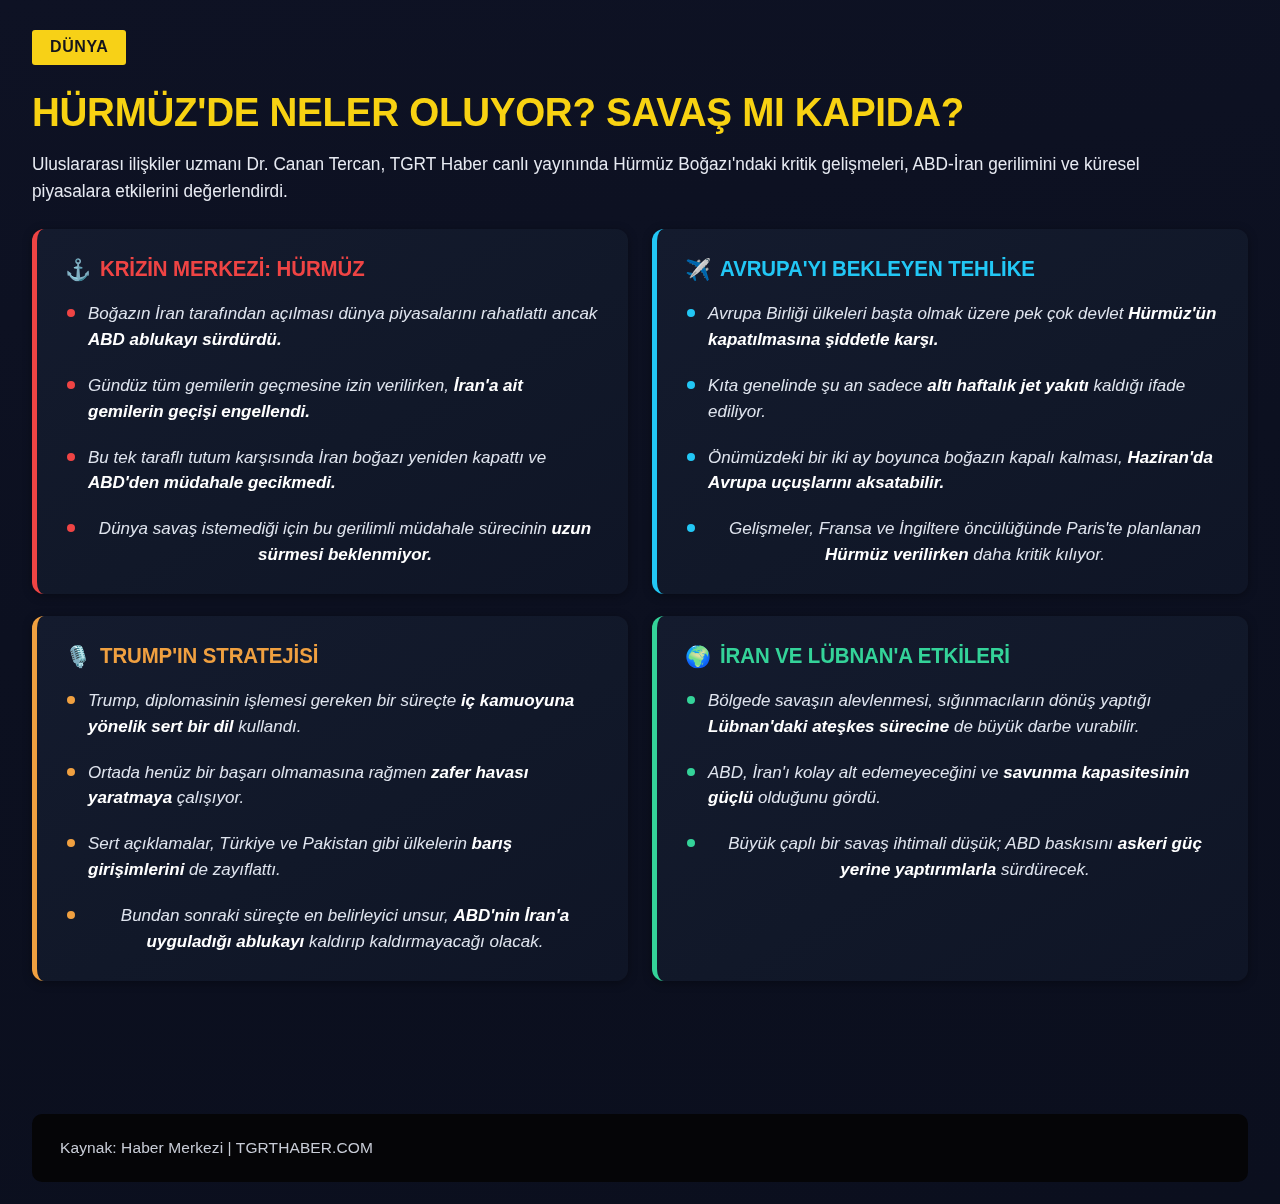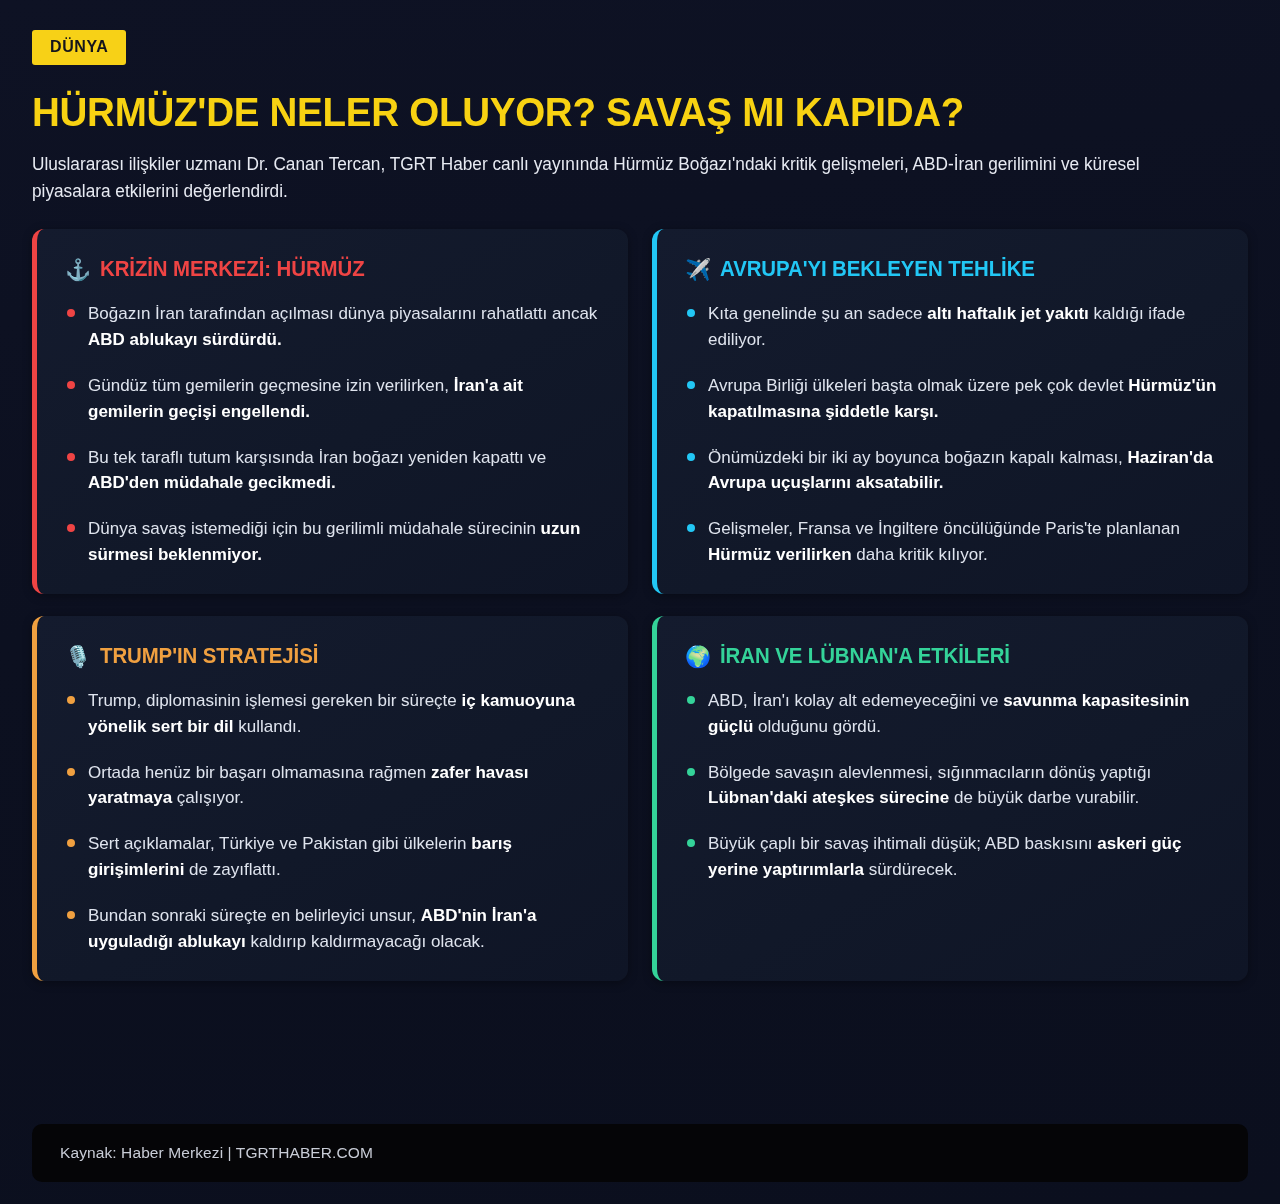--- a/index.html
+++ b/index.html
@@ -97,41 +97,42 @@
     white-space:nowrap;
   }
   ul.bullets { list-style:none; }
   ul.bullets li {
     position:relative;
     padding-left:23px;
     margin-bottom:20px;
     color:#dfe4ee;
     font-size:17px;
     line-height:1.52;
-  }
-  ul.bullets li:last-child { margin-bottom:0; }
+    font-style:italic;
+  }
+  ul.bullets li:last-child { margin-bottom:0;text-align:center; }
   ul.bullets li::before {
     content:"";
     position:absolute;
     left:2px;
     top:8px;
     width:8px;
     height:8px;
     border-radius:50%;
     background:var(--dot);
   }
   ul.bullets li b { color:#ffffff; font-weight:bold; }
 
   
   .footer {
     margin-top:20px;
     flex:0 0 auto;
     background:#050507;
     border-radius:10px;
-    height:58px;
+    height:68px;
     display:flex;
     align-items:center;
     padding:0 28px;
   }
   .footer-text {
     color:#c8ccd6;
     font-size:15.5px;
     letter-spacing:0.1px;
   }
 </style>
@@ -158,22 +159,22 @@
           <li><span>Bu tek taraflı tutum karşısında İran boğazı yeniden kapattı ve </span><b>ABD'den müdahale gecikmedi.</b></li>
           <li><span>Dünya savaş istemediği için bu gerilimli müdahale sürecinin </span><b>uzun sürmesi beklenmiyor.</b></li>
         </ul>
       </div>
       <div class="card" style="border-left-color: rgb(34, 199, 245);">
         <div class="card-head">
           <span class="card-icon">✈️</span>
           <span class="card-title" style="color: rgb(34, 199, 245);">AVRUPA'YI BEKLEYEN TEHLİKE</span>
         </div>
         <ul class="bullets" style="--dot: #22c7f5;">
+          <li><span>Avrupa Birliği ülkeleri başta olmak üzere pek çok devlet </span><b>Hürmüz'ün kapatılmasına şiddetle karşı.</b></li>
           <li><span>Kıta genelinde şu an sadece </span><b>altı haftalık jet yakıtı </b><span>kaldığı ifade ediliyor.</span></li>
-          <li><span>Avrupa Birliği ülkeleri başta olmak üzere pek çok devlet </span><b>Hürmüz'ün kapatılmasına şiddetle karşı.</b></li>
           <li><span>Önümüzdeki bir iki ay boyunca boğazın kapalı kalması, </span><b>Haziran'da Avrupa uçuşlarını aksatabilir.</b></li>
           <li><span>Gelişmeler, Fransa ve İngiltere öncülüğünde Paris'te planlanan </span><b>Hürmüz verilirken </b><span>daha kritik kılıyor.</span></li>
         </ul>
       </div>
       <div class="card" style="border-left-color: rgb(240, 160, 64);">
         <div class="card-head">
           <span class="card-icon">🎙️</span>
           <span class="card-title" style="color: rgb(240, 160, 64);">TRUMP'IN STRATEJİSİ</span>
         </div>
         <ul class="bullets" style="--dot: #f0a040;">
@@ -182,22 +183,22 @@
           <li><span>Sert açıklamalar, Türkiye ve Pakistan gibi ülkelerin </span><b>barış girişimlerini </b><span>de zayıflattı.</span></li>
           <li><span>Bundan sonraki süreçte en belirleyici unsur, </span><b>ABD'nin İran'a uyguladığı ablukayı </b><span>kaldırıp kaldırmayacağı olacak.</span></li>
         </ul>
       </div>
       <div class="card" style="border-left-color: rgb(52, 211, 153);">
         <div class="card-head">
           <span class="card-icon">🌍</span>
           <span class="card-title" style="color: rgb(52, 211, 153);">İRAN VE LÜBNAN'A ETKİLERİ</span>
         </div>
         <ul class="bullets" style="--dot: #34d399;">
+          <li><span>Bölgede savaşın alevlenmesi, sığınmacıların dönüş yaptığı </span><b>Lübnan'daki ateşkes sürecine </b><span>de büyük darbe vurabilir.</span></li>
           <li><span>ABD, İran'ı kolay alt edemeyeceğini ve </span><b>savunma kapasitesinin güçlü </b><span>olduğunu gördü.</span></li>
-          <li><span>Bölgede savaşın alevlenmesi, sığınmacıların dönüş yaptığı </span><b>Lübnan'daki ateşkes sürecine </b><span>de büyük darbe vurabilir.</span></li>
           <li><span>Büyük çaplı bir savaş ihtimali düşük; ABD baskısını </span><b>askeri güç yerine yaptırımlarla </b><span>sürdürecek.</span></li>
         </ul>
       </div>
     </div>
 
   <div class="footer">
     <span class="footer-text">Kaynak: Haber Merkezi | TGRTHABER.COM</span>
   </div>
 
 </div>

